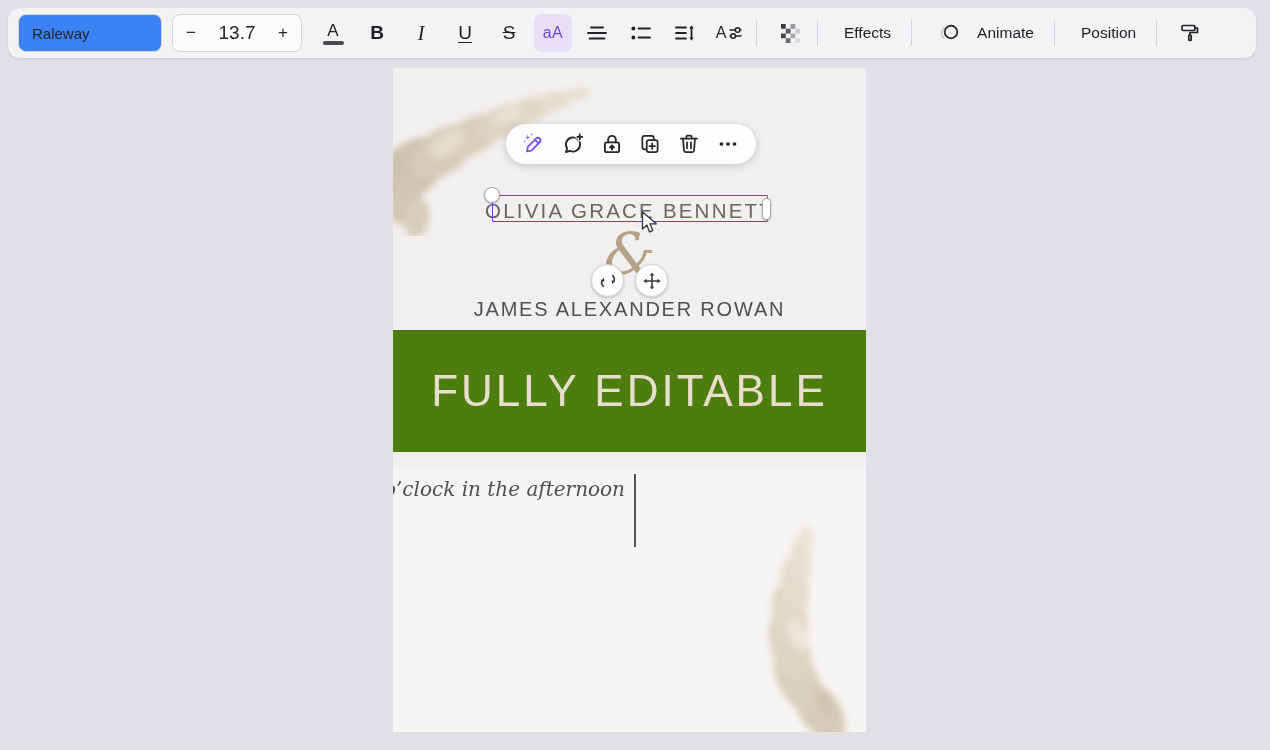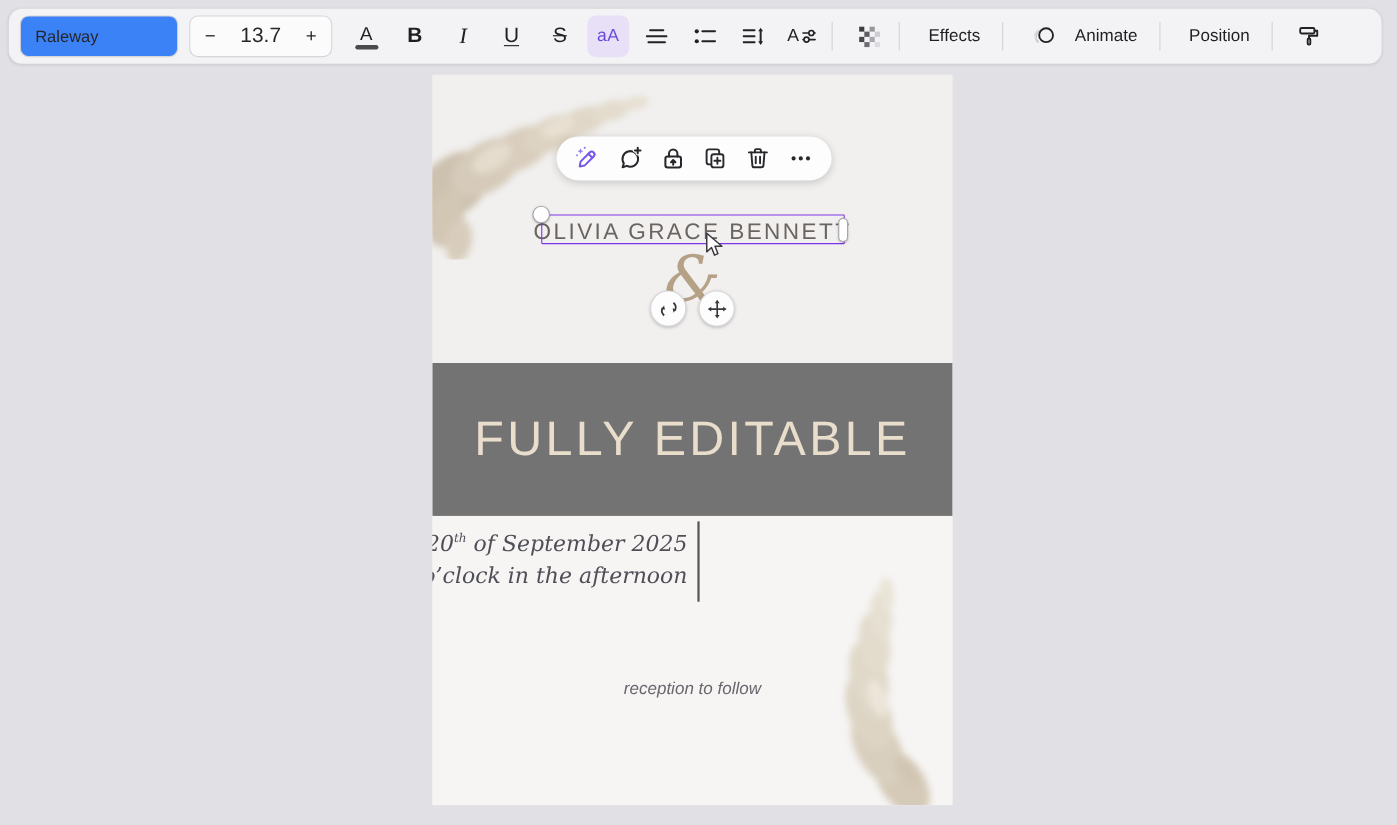--- a/index.html
+++ b/index.html
@@ -69,22 +69,22 @@
   .ampersand {
     position:absolute; left:0; top:152px; width:100%; text-align:center;
     font-family:"DejaVu Serif", serif; font-style:italic;
     font-size:58px; color:#b5a186; line-height:1.2;
   }
   .groom-name {
     position:absolute; left:0; top:230px; width:100%; text-align:center;
     font-size:20px; letter-spacing:1.8px; color:#514e57; font-weight:400;
   }
   .banner {
-    position:absolute; left:0; top:262px; width:100%; height:139px;
-    background:#737373; display:flex; align-items:center; justify-content:center;
+    position:absolute; left:0; top:262px; width:100%; height:122px;
+    background:#4d7c0f; display:flex; align-items:center; justify-content:center;
   }
   .banner-text { font-size:44px; letter-spacing:3px; color:#e9ddcc; font-weight:400; }
 
   .script { font-family:"DejaVu Serif", serif; font-style:italic; color:#504f57; font-size:20px; line-height:29px; }
   .date-col  { position:absolute; right:241px; top:407px; text-align:right; white-space:nowrap; }
   .loc-col   { position:absolute; left:255px; top:407px; text-align:left; white-space:nowrap; }
   .col-divider { position:absolute; left:241px; top:406px; width:1.5px; height:73px; background:#55545b; }
   .date-col sup { font-size:11px; }
 
   .reception {
@@ -282,32 +282,31 @@
       <ellipse cx="99" cy="70" rx="28" ry="14" fill="#e3dccd" transform="rotate(80 99 70)"></ellipse>
       <ellipse cx="105" cy="45" rx="22" ry="10" fill="#e6e0d2" transform="rotate(84 105 45)"></ellipse>
       <ellipse cx="110" cy="25" rx="15" ry="7" fill="#eae4d7" transform="rotate(87 110 25)"></ellipse>
       <ellipse cx="102" cy="120" rx="18" ry="8" fill="#efe9dd" transform="rotate(72 102 120)" opacity=".8"></ellipse>
       <ellipse cx="128" cy="186" rx="16" ry="8" fill="#cfc3b0" transform="rotate(55 128 186)" opacity=".8"></ellipse>
     </g>
   </svg>
 
   <div class="bride-name">OLIVIA GRACE BENNETT</div>
   <div class="ampersand">&amp;</div>
+  <div class="groom-name">JAMES ALEXANDER ROWAN</div>
 
   <div class="banner">
     <span class="banner-text">FULLY EDITABLE</span>
   </div>
 
   <div class="date-col script">
-    <div><span>20</span><sup>th</sup><span> of September 2025</span></div>
     <div>3 o’clock in the afternoon</div>
   </div>
   <div class="col-divider"></div>
 
-  <div class="reception">reception to follow</div>
 </div>
 
 <div class="sel-frame"></div>
 <div class="sel-corner"></div>
 <div class="sel-side"></div>
 
 <div class="handle-circle rotate-handle">
   <svg width="18" height="18" viewBox="0 0 18 18">
     <path d="M13.2,3.2 A6,6 0 0 1 14.6,10.4" fill="none" stroke="#38373c" stroke-width="1.6"></path>
     <polygon points="15.8,8.8 13.3,12.3 12.5,8.4" fill="#38373c"></polygon>

